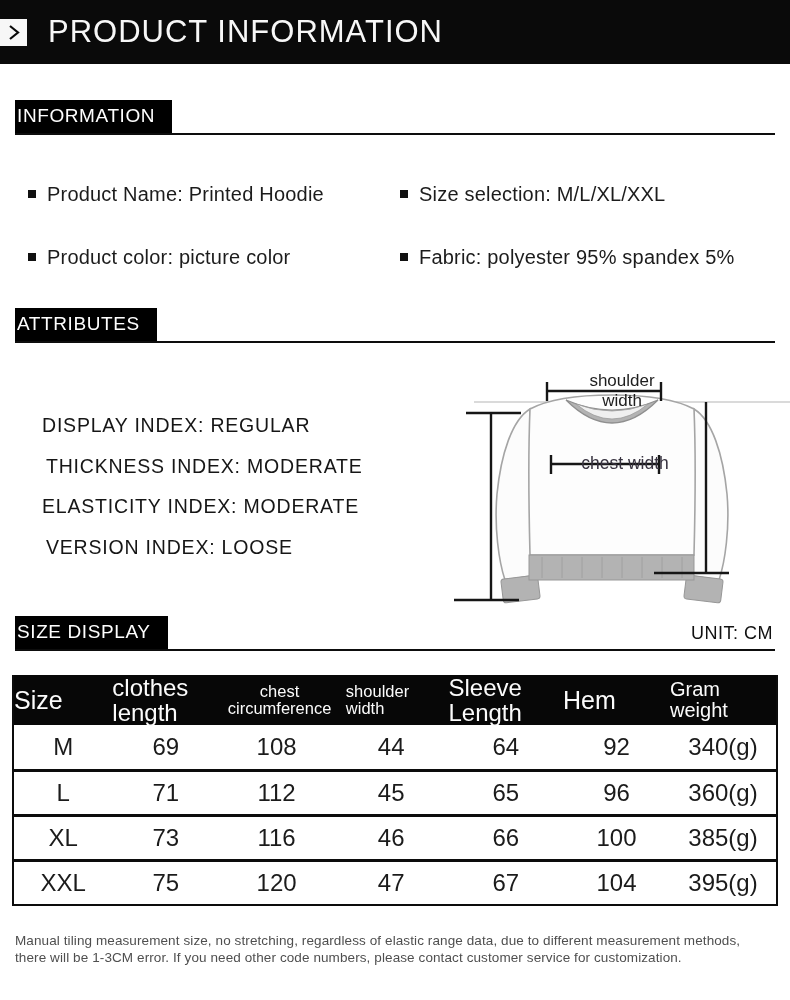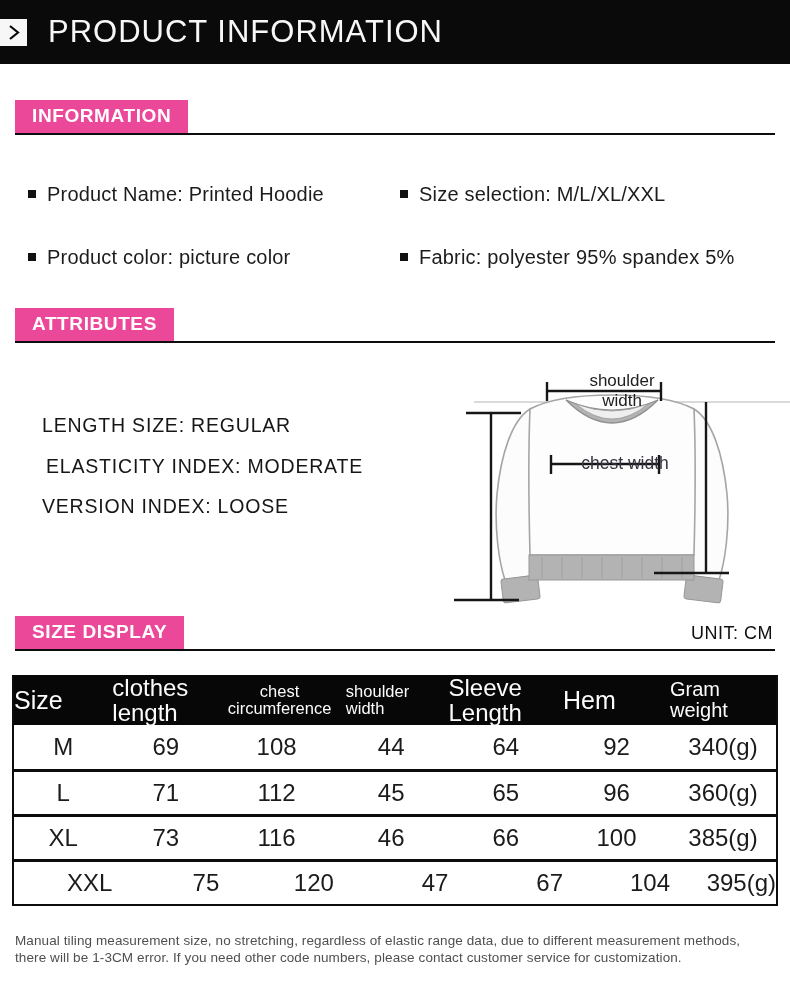--- a/index.html
+++ b/index.html
@@ -9,22 +9,22 @@
 
   
   .header-bar { position:absolute; left:0; top:0; width:790px; height:64px; background:#0a0a0a;
                 display:flex; align-items:center; }
   .header-icon-box { width:27px; height:27px; background:#f7f7f7; display:flex; align-items:center;
                      justify-content:center; margin-right:21px; flex:0 0 auto; }
   .header-title { color:#f7f7f7; font-size:31px; font-weight:500; letter-spacing:1px; white-space:nowrap; }
 
   
   .sec { position:absolute; left:15px; width:760px; border-bottom:2px solid #0d0d0d; }
-  .sec-tag { display:inline-block; background:#ec4899; color:#fefefe; font-size:19px;
-             letter-spacing:0.6px; padding:5px 17px 6px 17px; vertical-align:bottom;font-weight:bold; }
+  .sec-tag { display:inline-block; background:#000000; color:#fefefe; font-size:19px;
+             letter-spacing:0.6px; padding:5px 17px 6px 2px; vertical-align:bottom; }
   .sec-unit { position:absolute; right:2px; bottom:5px; font-size:18px; color:#101010; letter-spacing:0.5px; }
 
   
   .info-grid { position:absolute; left:28px; top:183px; width:748px;
                display:grid; grid-template-columns:372px auto; row-gap:40px; }
   .info-item { display:flex; align-items:flex-start; font-size:20px; letter-spacing:0.2px; color:#1c1c1c; }
   .bullet { width:8px; height:8px; background:#111; margin:7px 11px 0 0; flex:0 0 auto; }
 
   
   .attr-list { position:absolute; left:42px; top:405px; width:380px; }
@@ -34,21 +34,21 @@
   
   .diagram { position:absolute; left:452px; top:356px; width:338px; height:256px; }
 
   
   .size-table { position:absolute; left:12px; top:675px; width:766px; border-collapse:collapse;
                 border-left:2px solid #0c0c0c; border-right:2px solid #0c0c0c; border-bottom:2px solid #0c0c0c; }
   .size-table th { background:#070707; color:#fbfbfb; font-weight:normal; height:48px;
                    line-height:1.05; vertical-align:middle; text-align:left; }
   .size-table td { height:45px; text-align:center; vertical-align:middle; font-size:24px;
                    color:#1b1b1b; border-bottom:3px solid #0c0c0c; background:#fff; }
-  .size-table tr:last-child td { border-bottom:none;text-align:right; }
+  .size-table tr:last-child td { border-bottom:none; }
   th.h-xl { font-size:25px; }
   th.h-lg { font-size:24px; }
   th.h-md { font-size:20px; }
   th.h-sm { font-size:16.5px; text-align:left; }
   th.h-chest { padding-left:6px;text-align:center; }
   th.h-shoulder { padding-left:12px; }
 
   
   .note { position:absolute; left:15px; top:933px; width:762px; font-size:13.5px; color:#4f4f4f;
           line-height:1.25; letter-spacing:0.1px; }
@@ -88,21 +88,22 @@
       <span class="bullet"></span>
       <span>Fabric: polyester 95% spandex 5%</span>
     </div>
   </div>
 
   <div class="sec" style="top:308px;">
     <span class="sec-tag">ATTRIBUTES</span>
   </div>
 
   <div class="attr-list">
-    <div class="attr-line">LENGTH SIZE: REGULAR</div>
+    <div class="attr-line">DISPLAY INDEX: REGULAR</div>
+    <div class="attr-line">THICKNESS INDEX: MODERATE</div>
     <div class="attr-line">ELASTICITY INDEX: MODERATE</div>
     <div class="attr-line">VERSION INDEX: LOOSE</div>
   </div>
 
   <div class="diagram">
     <svg width="338" height="256" viewBox="0 0 338 256">
 
       <line x1="22" y1="46" x2="338" y2="46" stroke="#b5b5b5" stroke-width="1"></line>
 
       <path d="M78,53 C60,64 49,98 45,138 C42,172 47,206 53,224 L85,219 C80,182 79,142 81,106 Z" fill="#fcfcfc" stroke="#a5a5a5" stroke-width="1.6"></path>

